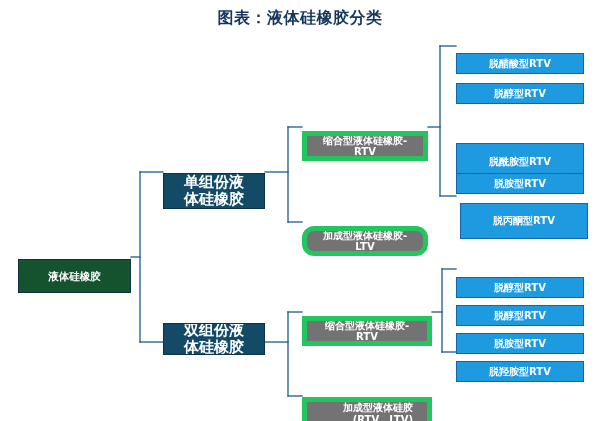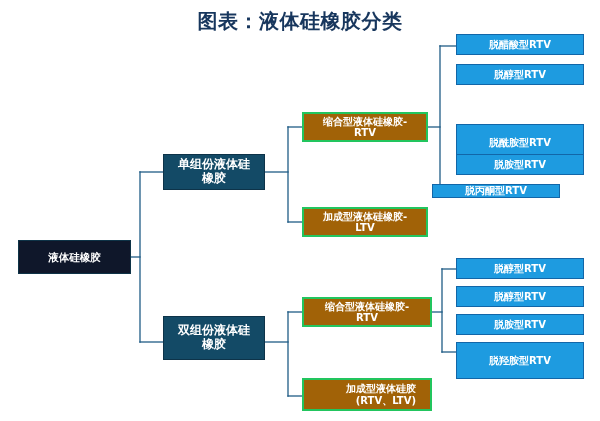--- a/index.html
+++ b/index.html
@@ -17,52 +17,53 @@
     position: relative;
     width: 600px;
     height: 421px;
   }
   #diagram-title {
     position: absolute;
     left: 0;
     top: 8px;
     width: 600px;
     text-align: center;
-    font-size: 20px;
+    font-size: 16px;
     font-weight: bold;
     color: #17365D;
     letter-spacing: 0.5px;
     white-space: nowrap;
   }
   .node {
     position: absolute;
     box-sizing: border-box;
     display: flex;
     align-items: center;
     justify-content: center;
     text-align: center;
     color: #ffffff;
     font-weight: bold;
     line-height: 1.15;
     padding: 1px 14px;
     overflow: hidden;
+    margin-top: 19px;
   }
   .node.root {
-    background: #0f172a;
+    background: #14532d;
     border: 1px solid #0E3347;
     font-size: 10.5px;
   }
   .node.level2 {
     background: #134A66;
     border: 1px solid #0D3349;
-    font-size: 12px;
+    font-size: 15px;
   }
   .node.level3 {
-    background: #a16207;
-    border: 2px solid #22c55e;
+    background: #737373;
+    border: 5px solid #22c55e;
     font-size: 10px;
   }
   .node.leaf {
     background: #1E9BE0;
     border: 1px solid #1266A8;
     font-size: 10px;
   }
   #svg-connectors {
     position: absolute;
     left: 0;
@@ -106,34 +107,34 @@
       <path d="M442 269 L442 352"></path>
       <path d="M442 269 L456 269"></path>
       <path d="M442 352 L456 352"></path>
     </g>
   </svg>
 
   <div class="node root" style="left:18px; top:240px; width:113px; height:34px;">液体硅橡胶</div>
 
   <div class="node level2" style="left:163px; top:154px; width:102px; height:36px;">单组份液体硅橡胶</div>
 
-  <div class="node level2" style="left:163px; top:316px; width:102px; height:44px;">双组份液体硅橡胶</div>
+  <div class="node level2" style="left:163px; top:304px; width:102px; height:32px;">双组份液体硅橡胶</div>
 
   <div class="node level3" style="left:302px; top:112px; width:126px; height:30px;">缩合型液体硅橡胶-RTV</div>
 
-  <div class="node level3" style="left:302px; top:207px; width:126px; height:30px;">加成型液体硅橡胶-LTV</div>
+  <div class="node level3" style="left:302px; top:207px; width:126px; height:30px;border-radius:12px;">加成型液体硅橡胶-LTV</div>
 
   <div class="node level3" style="left:302px; top:297px; width:130px; height:30px;">缩合型液体硅橡胶-RTV</div>
 
   <div class="node level3" style="left:302px; top:378px; width:130px; height:33px;text-align:right;">加成型液体硅胶(RTV、LTV)</div>
 
   <div class="node leaf" style="left:456px; top:34px; width:128px; height:21px;">脱醋酸型RTV</div>
   <div class="node leaf" style="left:456px; top:64px; width:128px; height:21px;">脱醇型RTV</div>
   <div class="node leaf" style="left:456px; top:124px; width:128px; height:37px;">脱酰胺型RTV</div>
   <div class="node leaf" style="left:456px; top:154px; width:128px; height:21px;">脱胺型RTV</div>
-  <div class="node leaf" style="left:432px; top:184px; width:128px; height:14px;">脱丙酮型RTV</div>
+  <div class="node leaf" style="left:460px; top:184px; width:128px; height:36px;">脱丙酮型RTV</div>
 
   <div class="node leaf" style="left:456px; top:258px; width:128px; height:21px;">脱醇型RTV</div>
   <div class="node leaf" style="left:456px; top:286px; width:128px; height:21px;">脱醇型RTV</div>
   <div class="node leaf" style="left:456px; top:314px; width:128px; height:21px;">脱胺型RTV</div>
-  <div class="node leaf" style="left:456px; top:342px; width:128px; height:37px;">脱羟胺型RTV</div>
+  <div class="node leaf" style="left:456px; top:342px; width:128px; height:21px;">脱羟胺型RTV</div>
 
 </div>
 
 </body></html>

